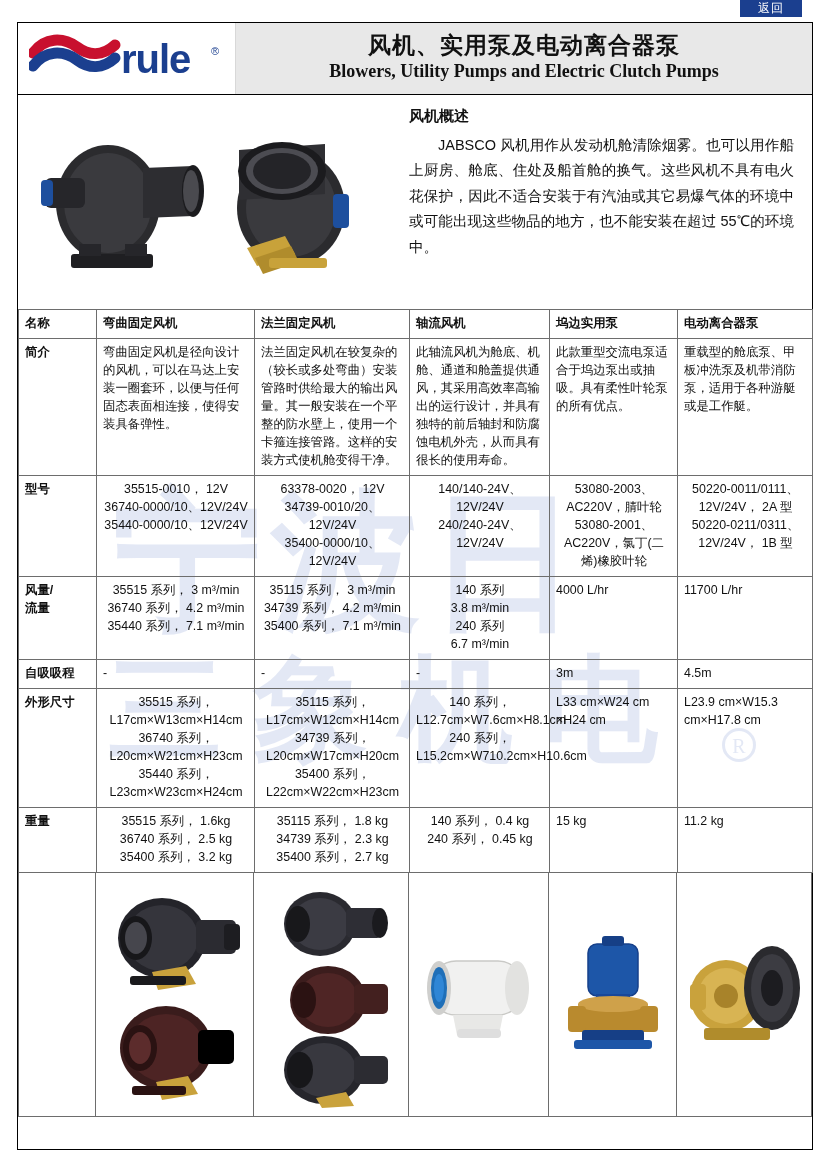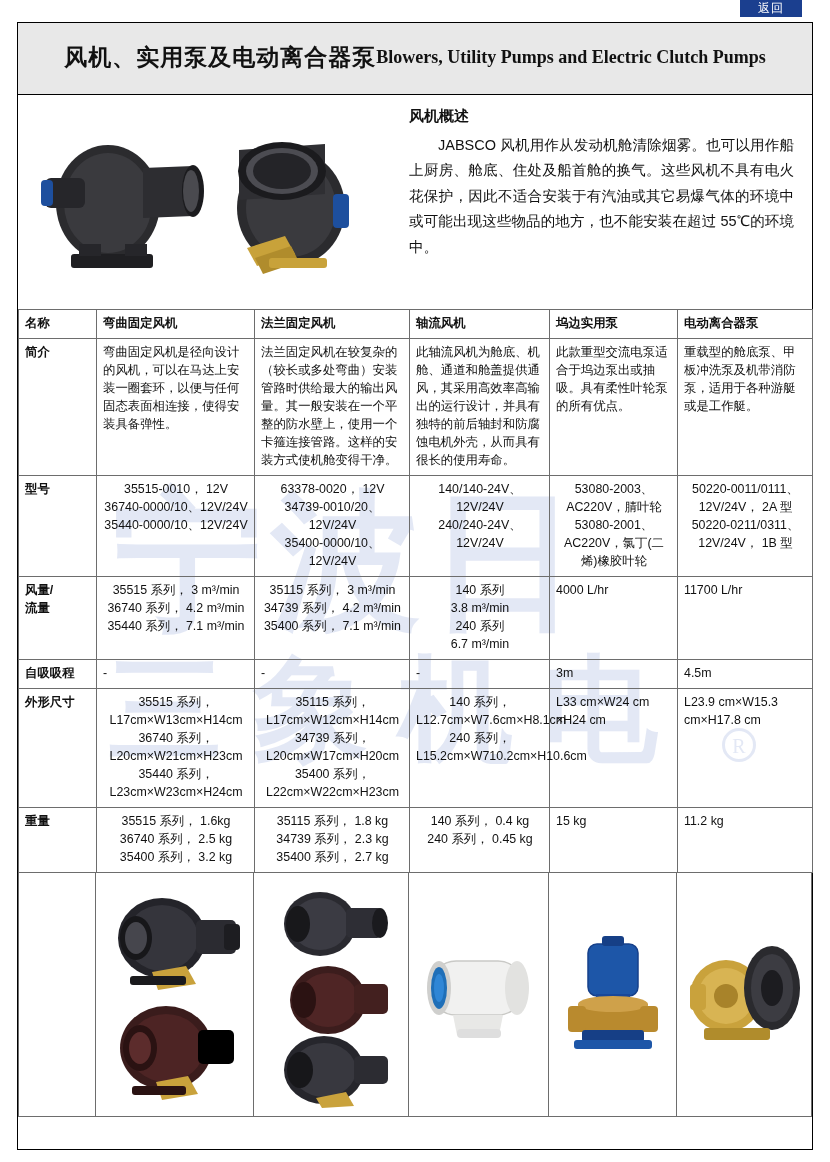--- a/index.html
+++ b/index.html
@@ -50,24 +50,25 @@
     display: flex;
     align-items: center;
     justify-content: center;
     border-right: 1px solid #d8d8d8;
     position: relative;
   }
   .logo-svg { display:block; }
   .header-titles {
     flex: 1;
     display: flex;
-    flex-direction: row;
+    flex-direction: column;
     align-items: center;
     justify-content: center;
     padding-bottom: 2px;
+    text-align: right;
   }
   .title-cn {
     font-size: 23px;
     font-weight: bold;
     color: #111;
     letter-spacing: 1px;
     line-height: 1.25;
   }
   .title-en {
     font-size: 18px;
@@ -206,20 +207,28 @@
   svg.prod { display:block; }
 </style>
 </head>
 <body>
 
 <div class="top-tab">返回</div>
 
 <div class="page">
 
   <div class="header">
+    <div class="logo-box">
+      <svg class="logo-svg" width="196" height="56" viewBox="0 0 196 56">
+        <path d="M4 22 C16 6, 34 6, 48 16 C60 25, 74 25, 86 14" stroke="#c8102e" stroke-width="11" fill="none" stroke-linecap="round"></path>
+        <path d="M4 35 C16 19, 34 19, 48 29 C60 38, 74 38, 86 27" stroke="#1b3f8f" stroke-width="11" fill="none" stroke-linecap="round"></path>
+        <text x="92" y="42" font-family="Liberation Sans, sans-serif" font-size="40" font-weight="bold" fill="#1b3f8f" letter-spacing="-1">rule</text>
+        <text x="182" y="24" font-family="Liberation Sans, sans-serif" font-size="11" fill="#1b3f8f">®</text>
+      </svg>
+    </div>
     <div class="header-titles">
       <div class="title-cn">风机、实用泵及电动离合器泵</div>
       <div class="title-en">Blowers, Utility Pumps and Electric Clutch Pumps</div>
     </div>
   </div>
 
   <div class="intro">
     <div class="intro-img">
       <svg width="355" height="190" viewBox="0 0 355 190">
 

